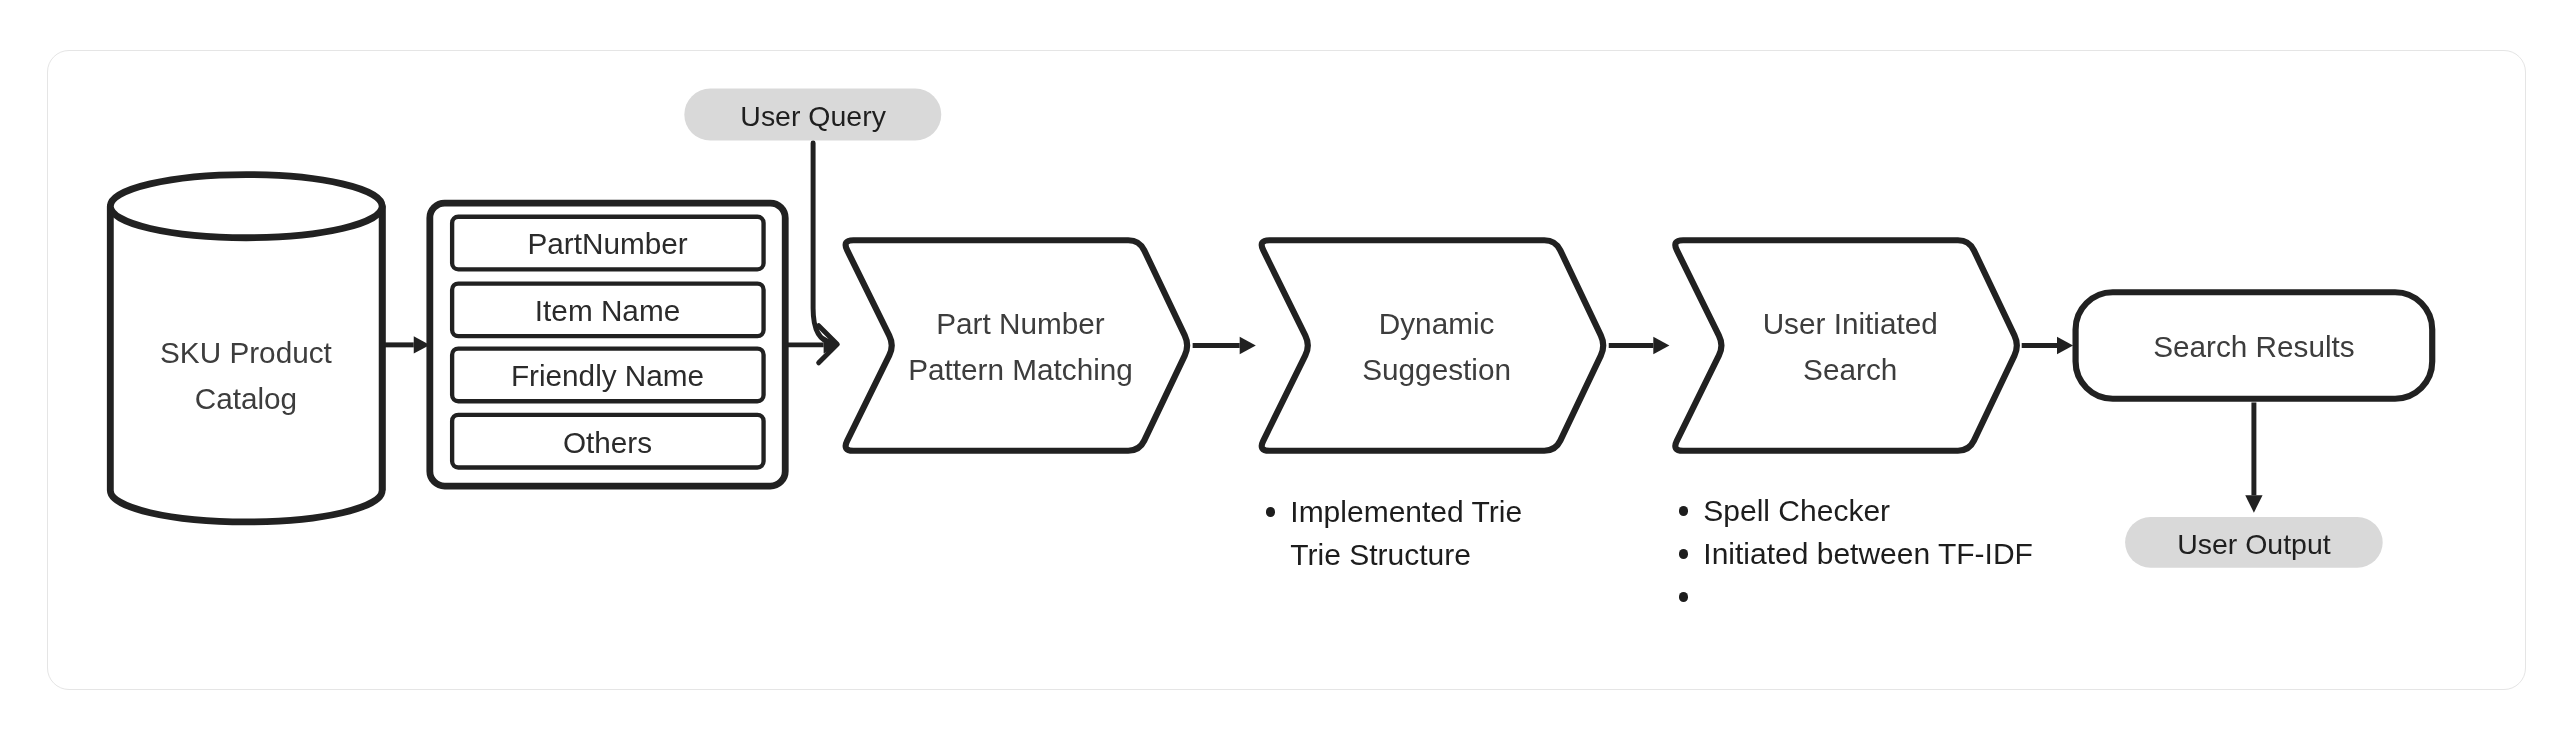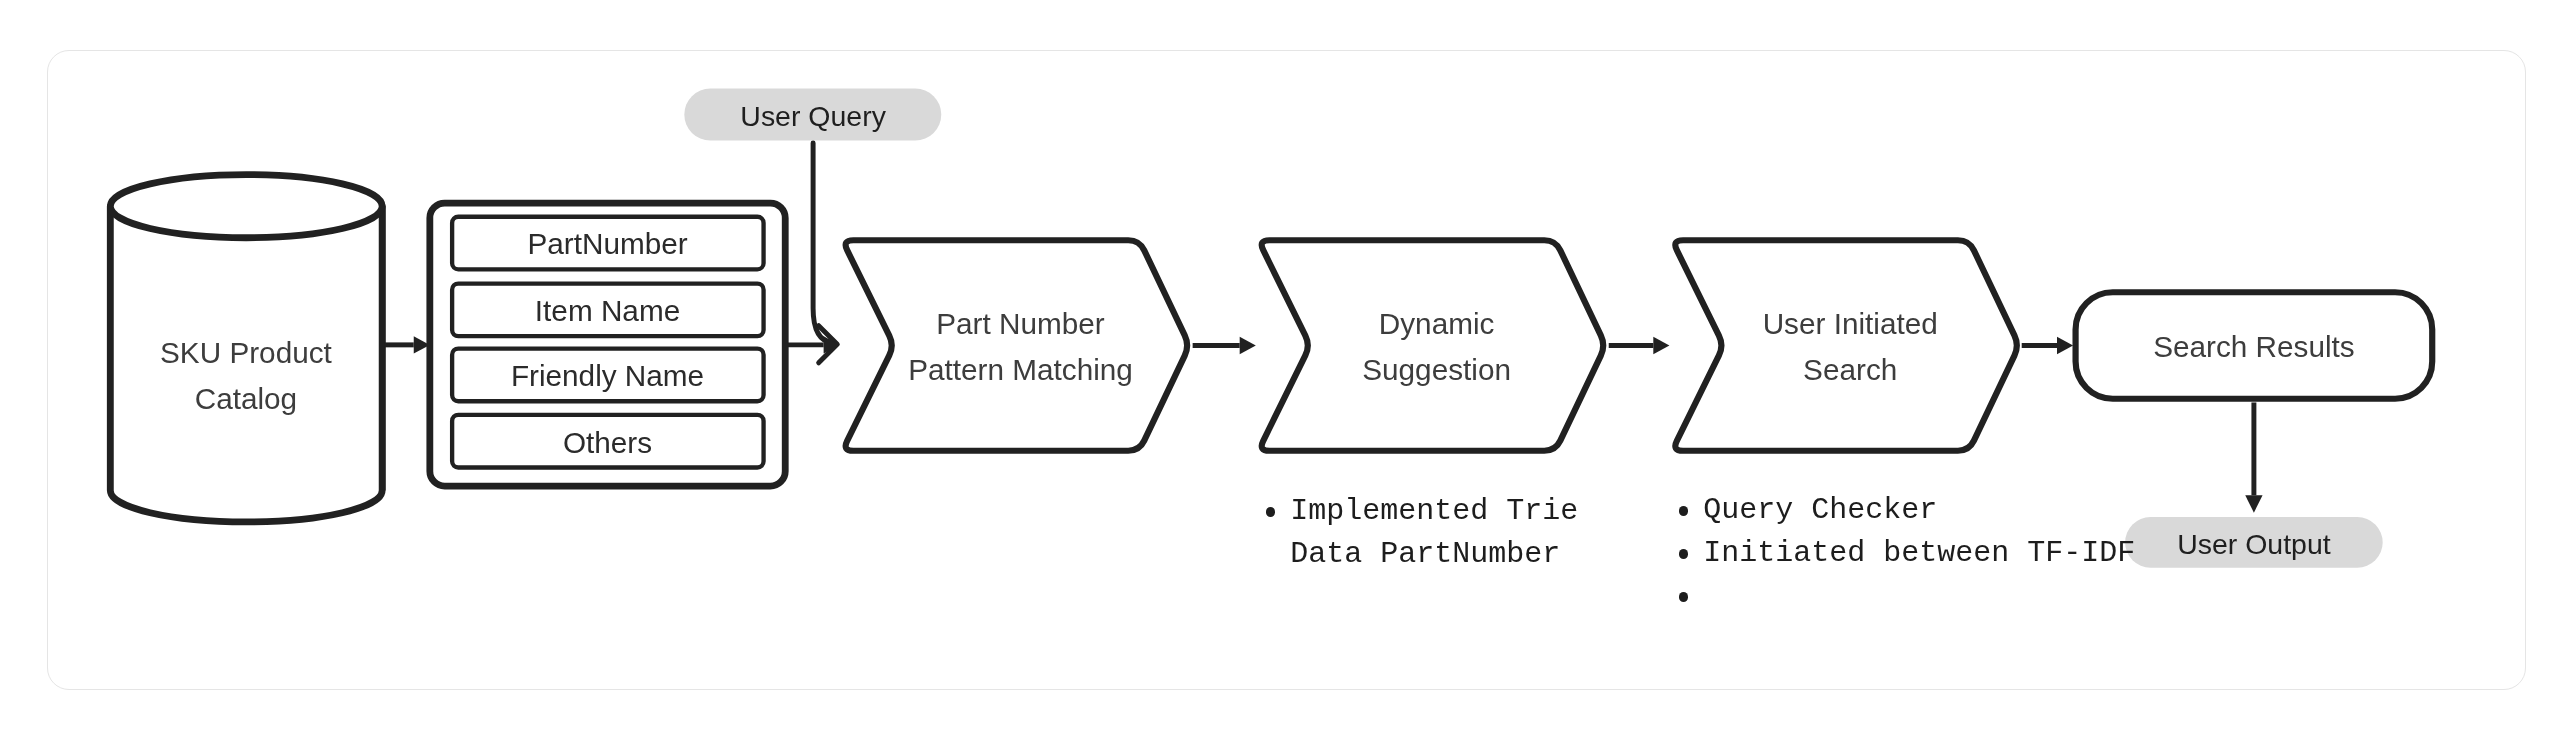--- a/index.html
+++ b/index.html
@@ -50,21 +50,20 @@
     fill: #1f1f1f;
   }
   .note {
     position: absolute;
     font-size: 30px;
     line-height: 43px;
     color: #1d1d1d;
   }
   .note-item {
     display: flex;
-    font-family: Liberation Mono, monospace;
   }
   .note-dot {
     flex: none;
     width: 9.3px;
     height: 9.3px;
     border-radius: 50%;
     background: #1d1d1d;
     margin: 17.3px 15px 0 0;
   }
   .note-lines div {
@@ -171,30 +170,30 @@
       <rect x="3432" y="835" width="416" height="82" rx="41" fill="#d9d9d9"></rect>
       <text class="pill-label" x="3640" y="878" text-anchor="middle" dominant-baseline="central">User Output</text>
     </g>
   </svg>
 
   <div class="note" style="left:1266px; top:490px;">
     <div class="note-item">
       <span class="note-dot"></span>
       <div class="note-lines">
         <div>Implemented Trie</div>
-        <div>Data PartNumber</div>
+        <div>Trie Structure</div>
       </div>
     </div>
   </div>
 
   <div class="note" style="left:1679px; top:489px;">
     <div class="note-item">
       <span class="note-dot"></span>
       <div class="note-lines">
-        <div>Query Checker</div>
+        <div>Spell Checker</div>
       </div>
     </div>
     <div class="note-item">
       <span class="note-dot"></span>
       <div class="note-lines">
         <div>Initiated between TF-IDF</div>
       </div>
     </div>
     <div class="note-item">
       <span class="note-dot"></span>

